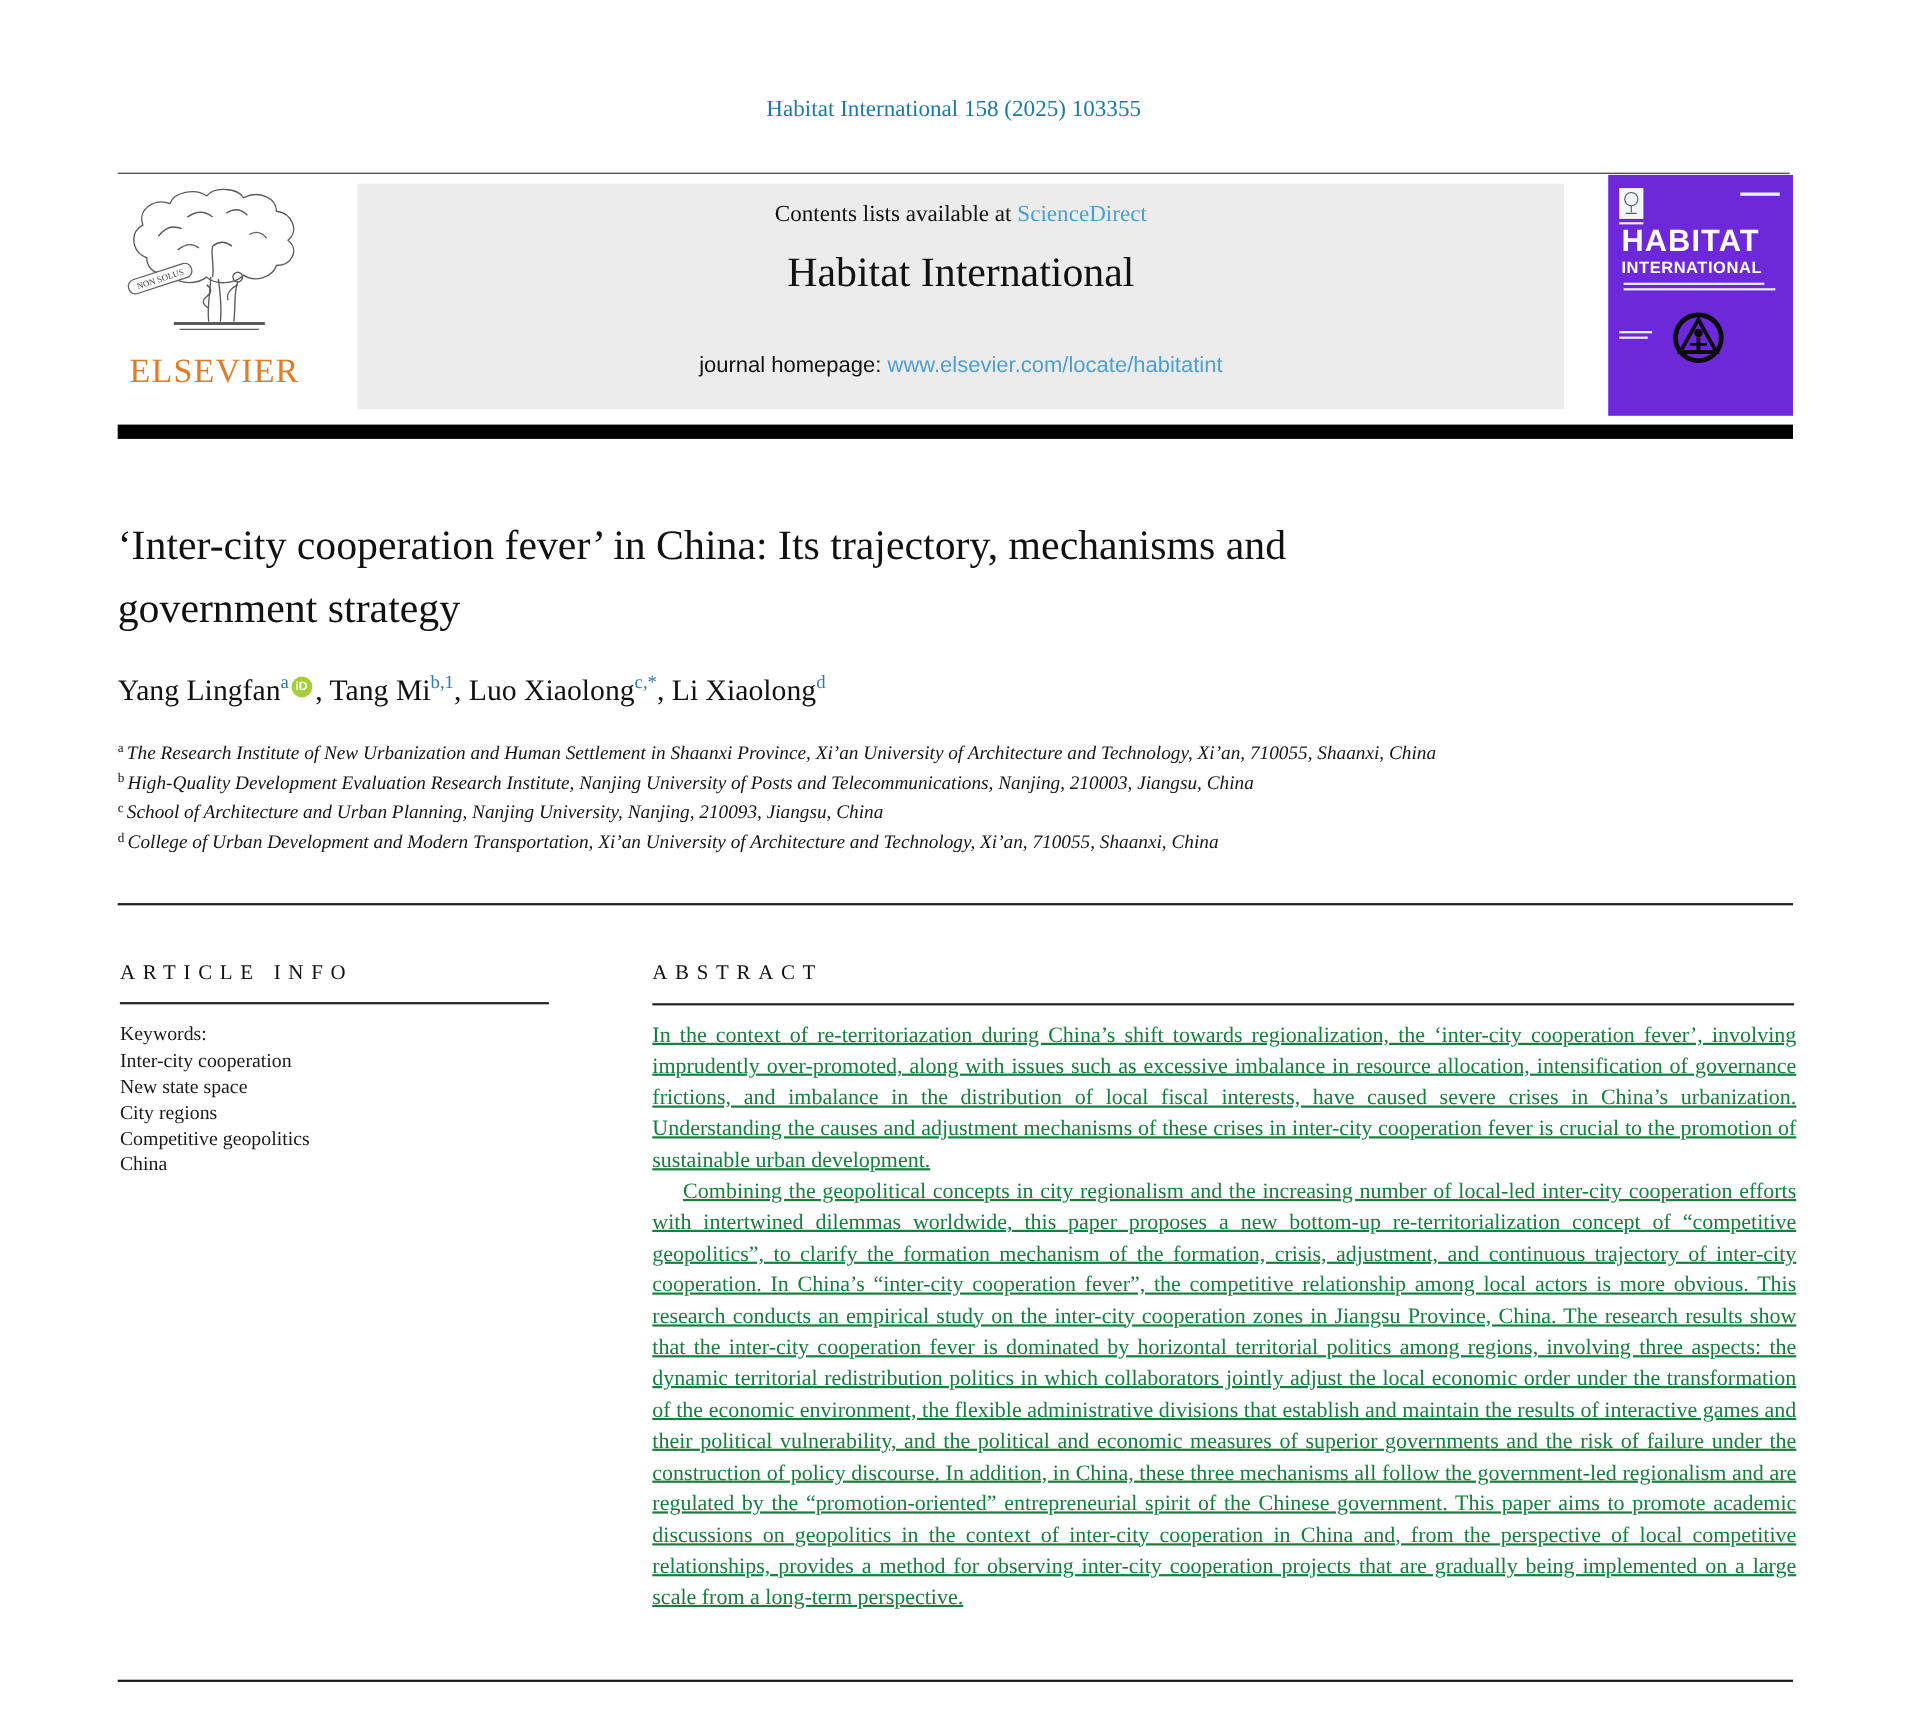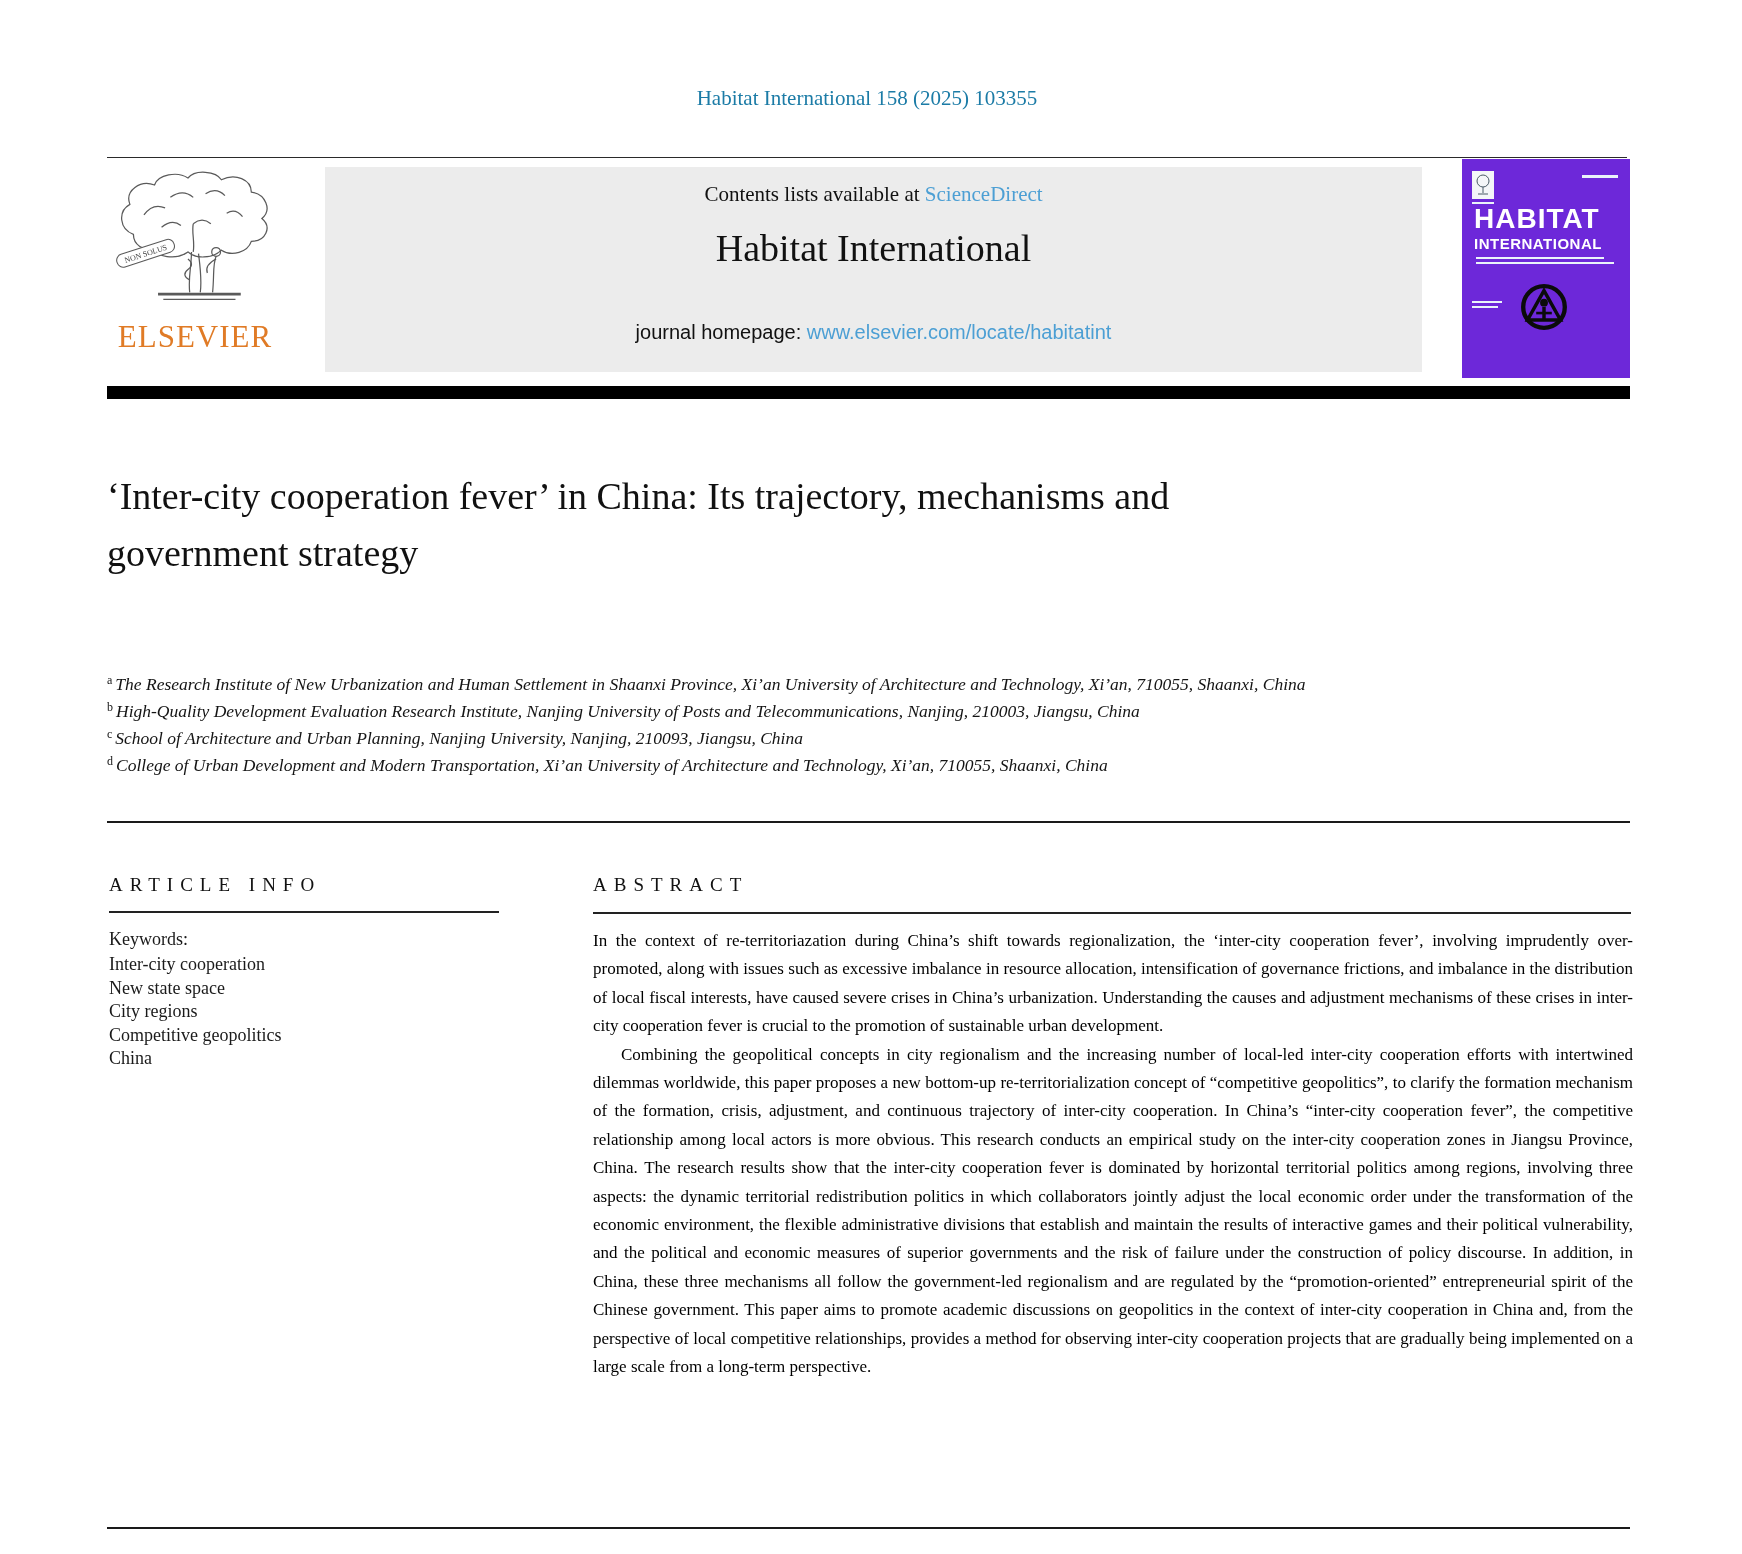--- a/index.html
+++ b/index.html
@@ -63,22 +63,22 @@
 
   
   .sechead { font-size:19px; letter-spacing:7px; color:#111; }
   .ai-head { left:109px; top:874px; }
   .ai-rule { left:109px; top:911px; width:390px; height:2px; background:#222; }
   .kw-label { left:109px; top:929px; font-size:18px; }
   .kw-list { left:109px; top:953px; width:400px; font-size:18px; line-height:23.5px; }
 
   .ab-head { left:593px; top:874px; }
   .ab-rule { left:593px; top:912px; width:1038px; height:2px; background:#222; }
-  .ab-body { left:593px; top:927px; width:1040px; font-size:17px; line-height:28.4px;
-    text-align:justify; color:#000000; }
+  .ab-body { left:593px; top:927px; width:1040px; font-size:20px; line-height:28.4px;
+    text-align:justify; color:#15803d;text-decoration:underline; }
   .ab-body p { margin:0; }
   .ab-body p.indent { text-indent:28px; }
 
   .bottomrule { left:107px; top:1527px; width:1523px; height:2px; background:#1a1a1a; }
 </style>
 </head>
 <body>
 
 <div class="page">
 
@@ -148,20 +148,23 @@
     </svg>
   </div>
 
   <div class="abs blackbar"></div>
 
   <div class="abs title">
     <div>‘Inter-city cooperation fever’ in China: Its trajectory, mechanisms and</div>
     <div>government strategy</div>
   </div>
 
+  <div class="abs authors">
+    <span>Yang Lingfan</span><span class="authsup">a</span><span class="orcid">iD</span><span class="authsep">, </span><span>Tang Mi</span><span class="authsup">b,1</span><span class="authsep">, </span><span>Luo Xiaolong</span><span class="authsup">c,*</span><span class="authsep">, </span><span>Li Xiaolong</span><span class="authsup">d</span>
+  </div>
 
   <div class="abs affils">
     <div><span class="affsup">a</span><span>The Research Institute of New Urbanization and Human Settlement in Shaanxi Province, Xi’an University of Architecture and Technology, Xi’an, 710055, Shaanxi, China</span></div>
     <div><span class="affsup">b</span><span>High-Quality Development Evaluation Research Institute, Nanjing University of Posts and Telecommunications, Nanjing, 210003, Jiangsu, China</span></div>
     <div><span class="affsup">c</span><span>School of Architecture and Urban Planning, Nanjing University, Nanjing, 210093, Jiangsu, China</span></div>
     <div><span class="affsup">d</span><span>College of Urban Development and Modern Transportation, Xi’an University of Architecture and Technology, Xi’an, 710055, Shaanxi, China</span></div>
   </div>
 
   <div class="abs midrule"></div>
 

